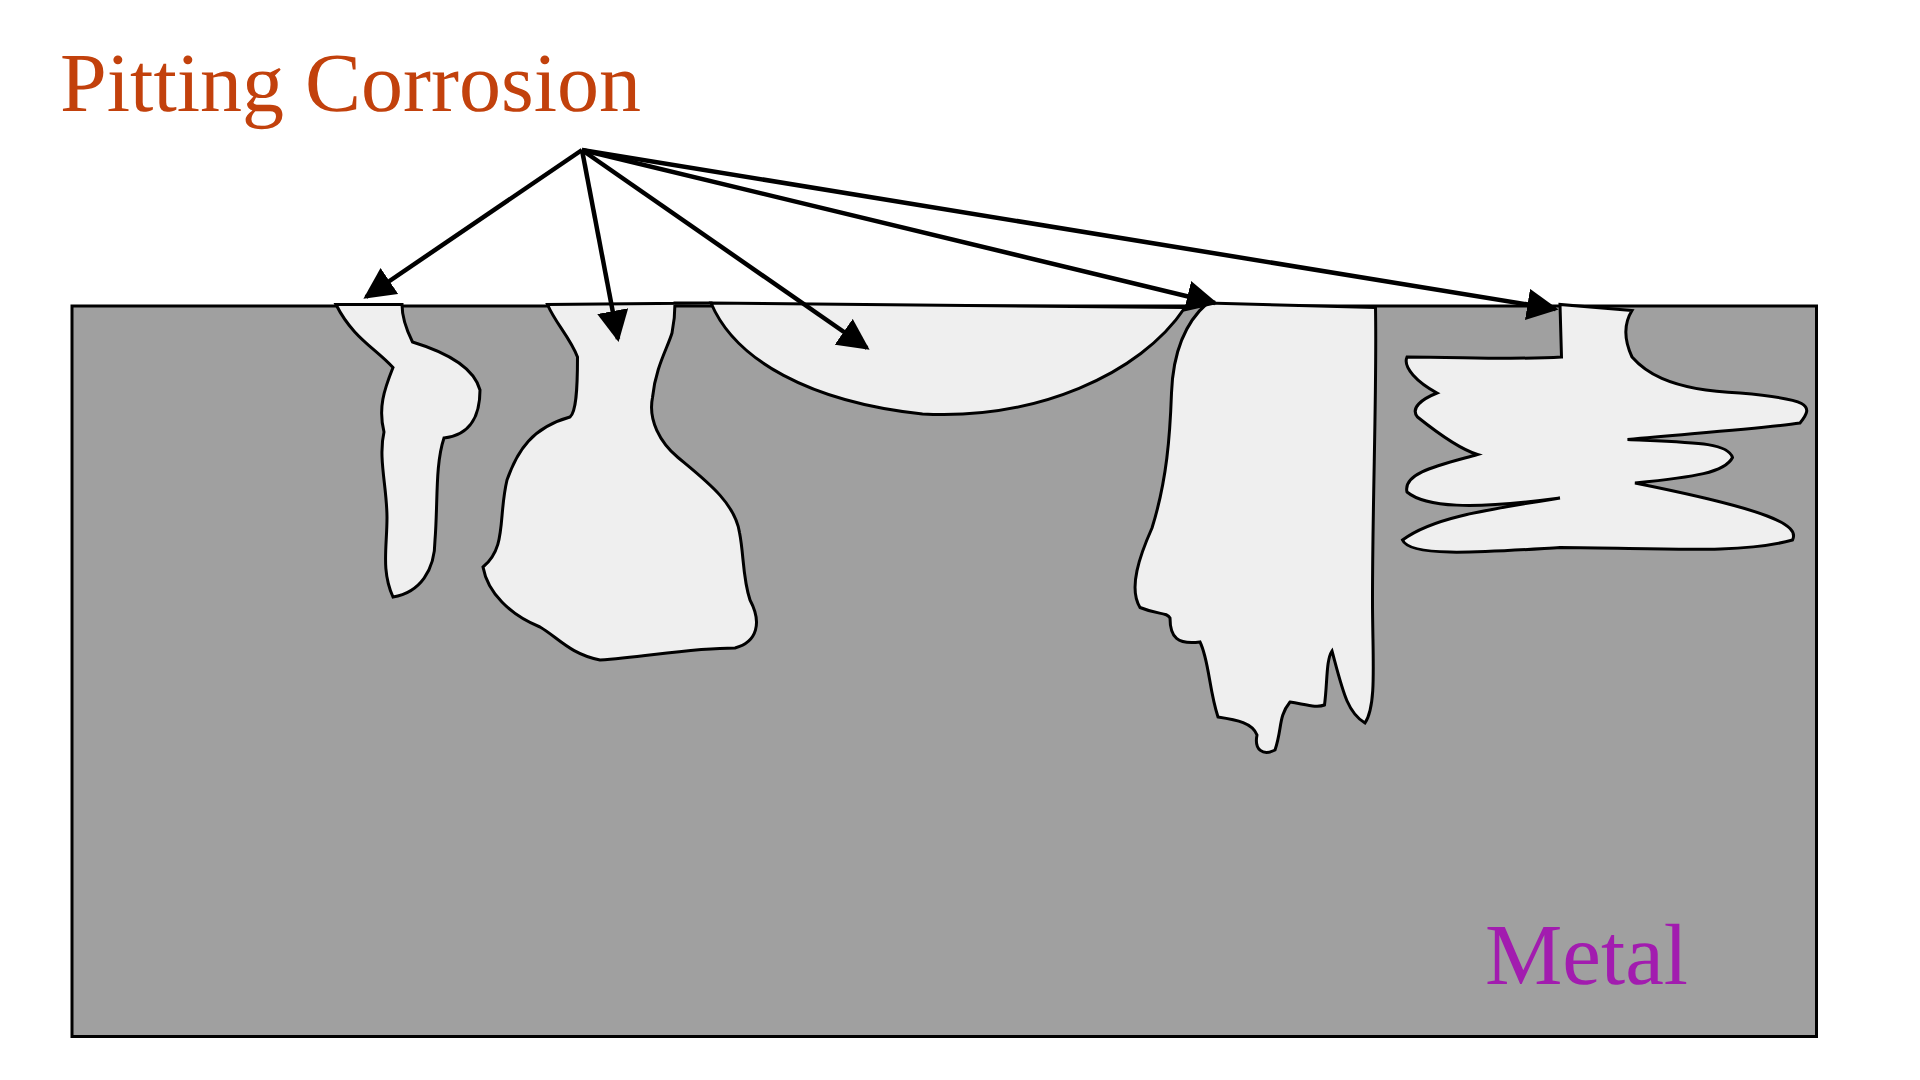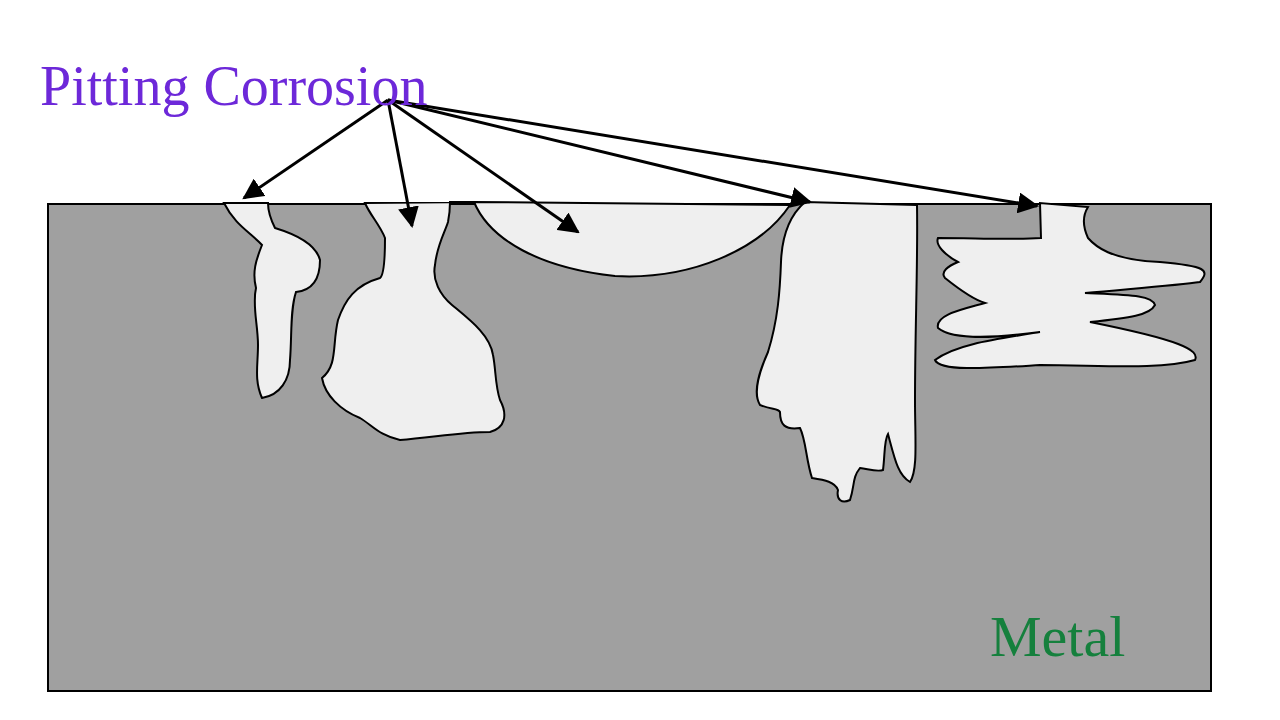--- a/index.html
+++ b/index.html
@@ -1,19 +1,19 @@
 <!DOCTYPE html>
 <html><head>
 <meta charset="utf-8">
 <style>
   html,body{margin:0;padding:0;background:#ffffff;}
   body{width:1280px;height:720px;position:relative;overflow:hidden;font-family:"Liberation Serif","DejaVu Serif",serif;}
   #diagram{position:absolute;left:0;top:0;width:1280px;height:720px;}
-  .title{position:absolute;left:40px;top:28px;font-size:56px;color:#6d28d9;line-height:1;margin-top:30px;}
-  .metal{position:absolute;left:990px;top:608px;font-size:58px;color:#15803d;line-height:1;}
+  .title{position:absolute;left:40px;top:28px;font-size:56px;color:#c2410c;line-height:1;}
+  .metal{position:absolute;left:990px;top:608px;font-size:58px;color:#a21caf;line-height:1;}
 </style>
 </head>
 <body>
 
 <svg id="diagram" viewBox="0 0 1280 720" xmlns="http://www.w3.org/2000/svg">
   <defs>
     <marker id="ah" viewBox="0 0 10 10" refX="9" refY="5" markerWidth="7" markerHeight="7" orient="auto-start-reverse">
       <path d="M0,0 L10,5 L0,10 z" fill="#000"></path>
     </marker>
   </defs>

